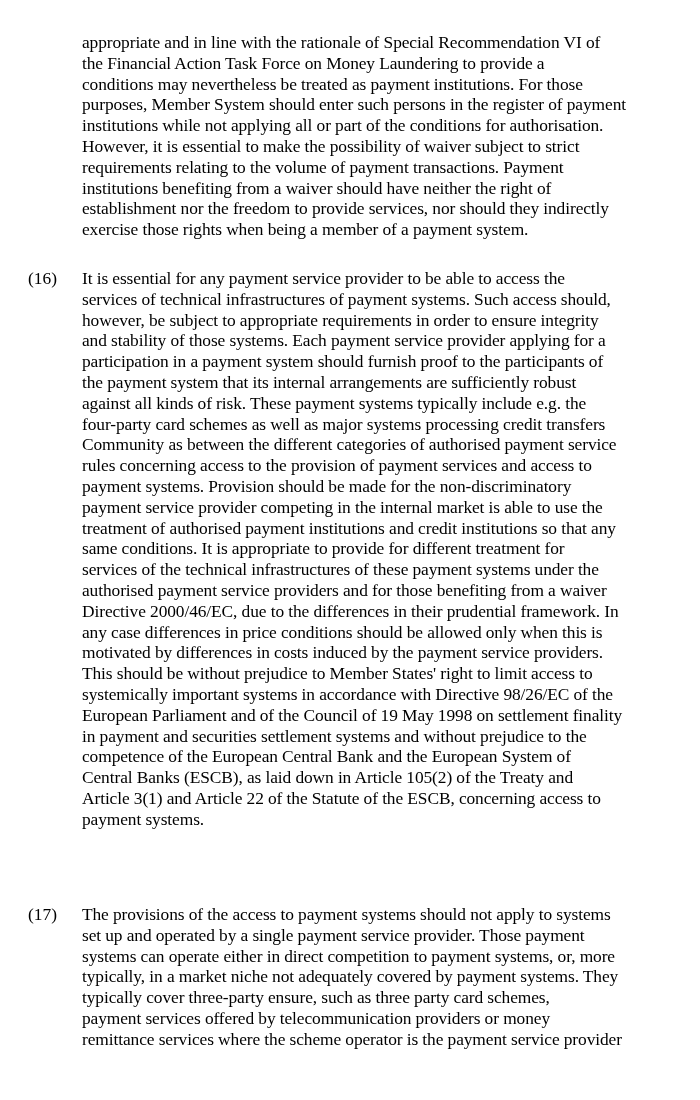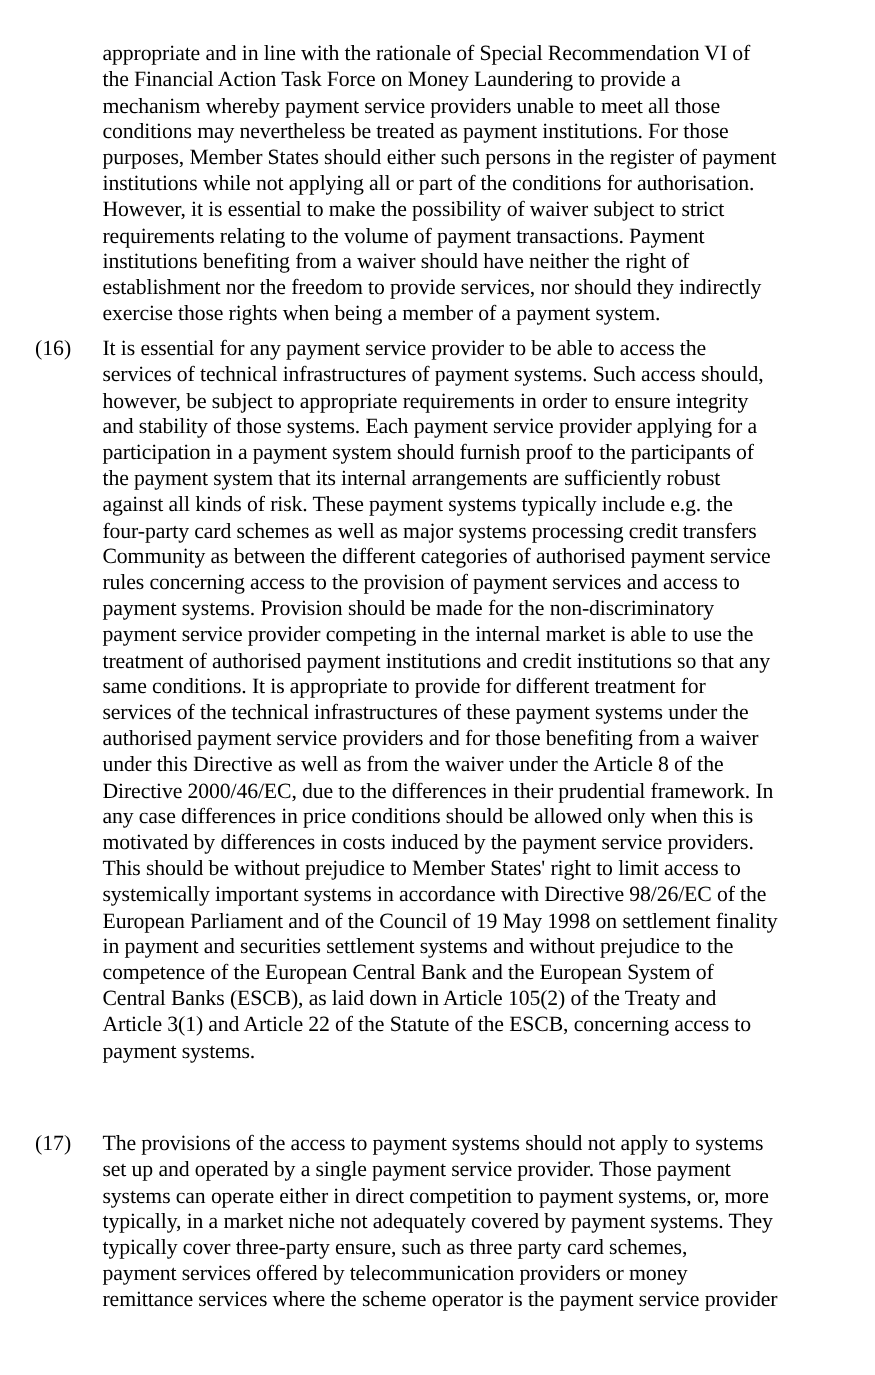--- a/index.html
+++ b/index.html
@@ -52,23 +52,22 @@
   </style>
 </head>
 <body>
 
 <div class="page">
 
   <div class="para" style="top:32px;">
     <div class="para-body">
       <span class="line">appropriate and in line with the rationale of Special Recommendation VI of</span>
       <span class="line">the Financial Action Task Force on Money Laundering to provide a</span>
-      <span class="line">mechanism whereby payment service providers unable to meet all those</span>
       <span class="line">conditions may nevertheless be treated as payment institutions. For those</span>
-      <span class="line">purposes, Member States should either such persons in the register of payment</span>
+      <span class="line">purposes, Member System should enter such persons in the register of payment</span>
       <span class="line">institutions while not applying all or part of the conditions for authorisation.</span>
       <span class="line">However, it is essential to make the possibility of waiver subject to strict</span>
       <span class="line">requirements relating to the volume of payment transactions. Payment</span>
       <span class="line">institutions benefiting from a waiver should have neither the right of</span>
       <span class="line">establishment nor the freedom to provide services, nor should they indirectly</span>
       <span class="line">exercise those rights when being a member of a payment system.</span>
     </div>
   </div>
 
   <div class="para" style="top:268px;">
@@ -83,21 +82,20 @@
       <span class="line">against all kinds of risk. These payment systems typically include e.g. the</span>
       <span class="line">four-party card schemes as well as major systems processing credit transfers</span>
       <span class="line">Community as between the different categories of authorised payment service</span>
       <span class="line">rules concerning access to the provision of payment services and access to</span>
       <span class="line">payment systems. Provision should be made for the non-discriminatory</span>
       <span class="line">payment service provider competing in the internal market is able to use the</span>
       <span class="line">treatment of authorised payment institutions and credit institutions so that any</span>
       <span class="line">same conditions. It is appropriate to provide for different treatment for</span>
       <span class="line">services of the technical infrastructures of these payment systems under the</span>
       <span class="line">authorised payment service providers and for those benefiting from a waiver</span>
-      <span class="line">under this Directive as well as from the waiver under the Article 8 of the</span>
       <span class="line">Directive 2000/46/EC, due to the differences in their prudential framework. In</span>
       <span class="line">any case differences in price conditions should be allowed only when this is</span>
       <span class="line">motivated by differences in costs induced by the payment service providers.</span>
       <span class="line">This should be without prejudice to Member States' right to limit access to</span>
       <span class="line">systemically important systems in accordance with Directive 98/26/EC of the</span>
       <span class="line">European Parliament and of the Council of 19 May 1998 on settlement finality</span>
       <span class="line">in payment and securities settlement systems and without prejudice to the</span>
       <span class="line">competence of the European Central Bank and the European System of</span>
       <span class="line">Central Banks (ESCB), as laid down in Article 105(2) of the Treaty and</span>
       <span class="line">Article 3(1) and Article 22 of the Statute of the ESCB, concerning access to</span>

